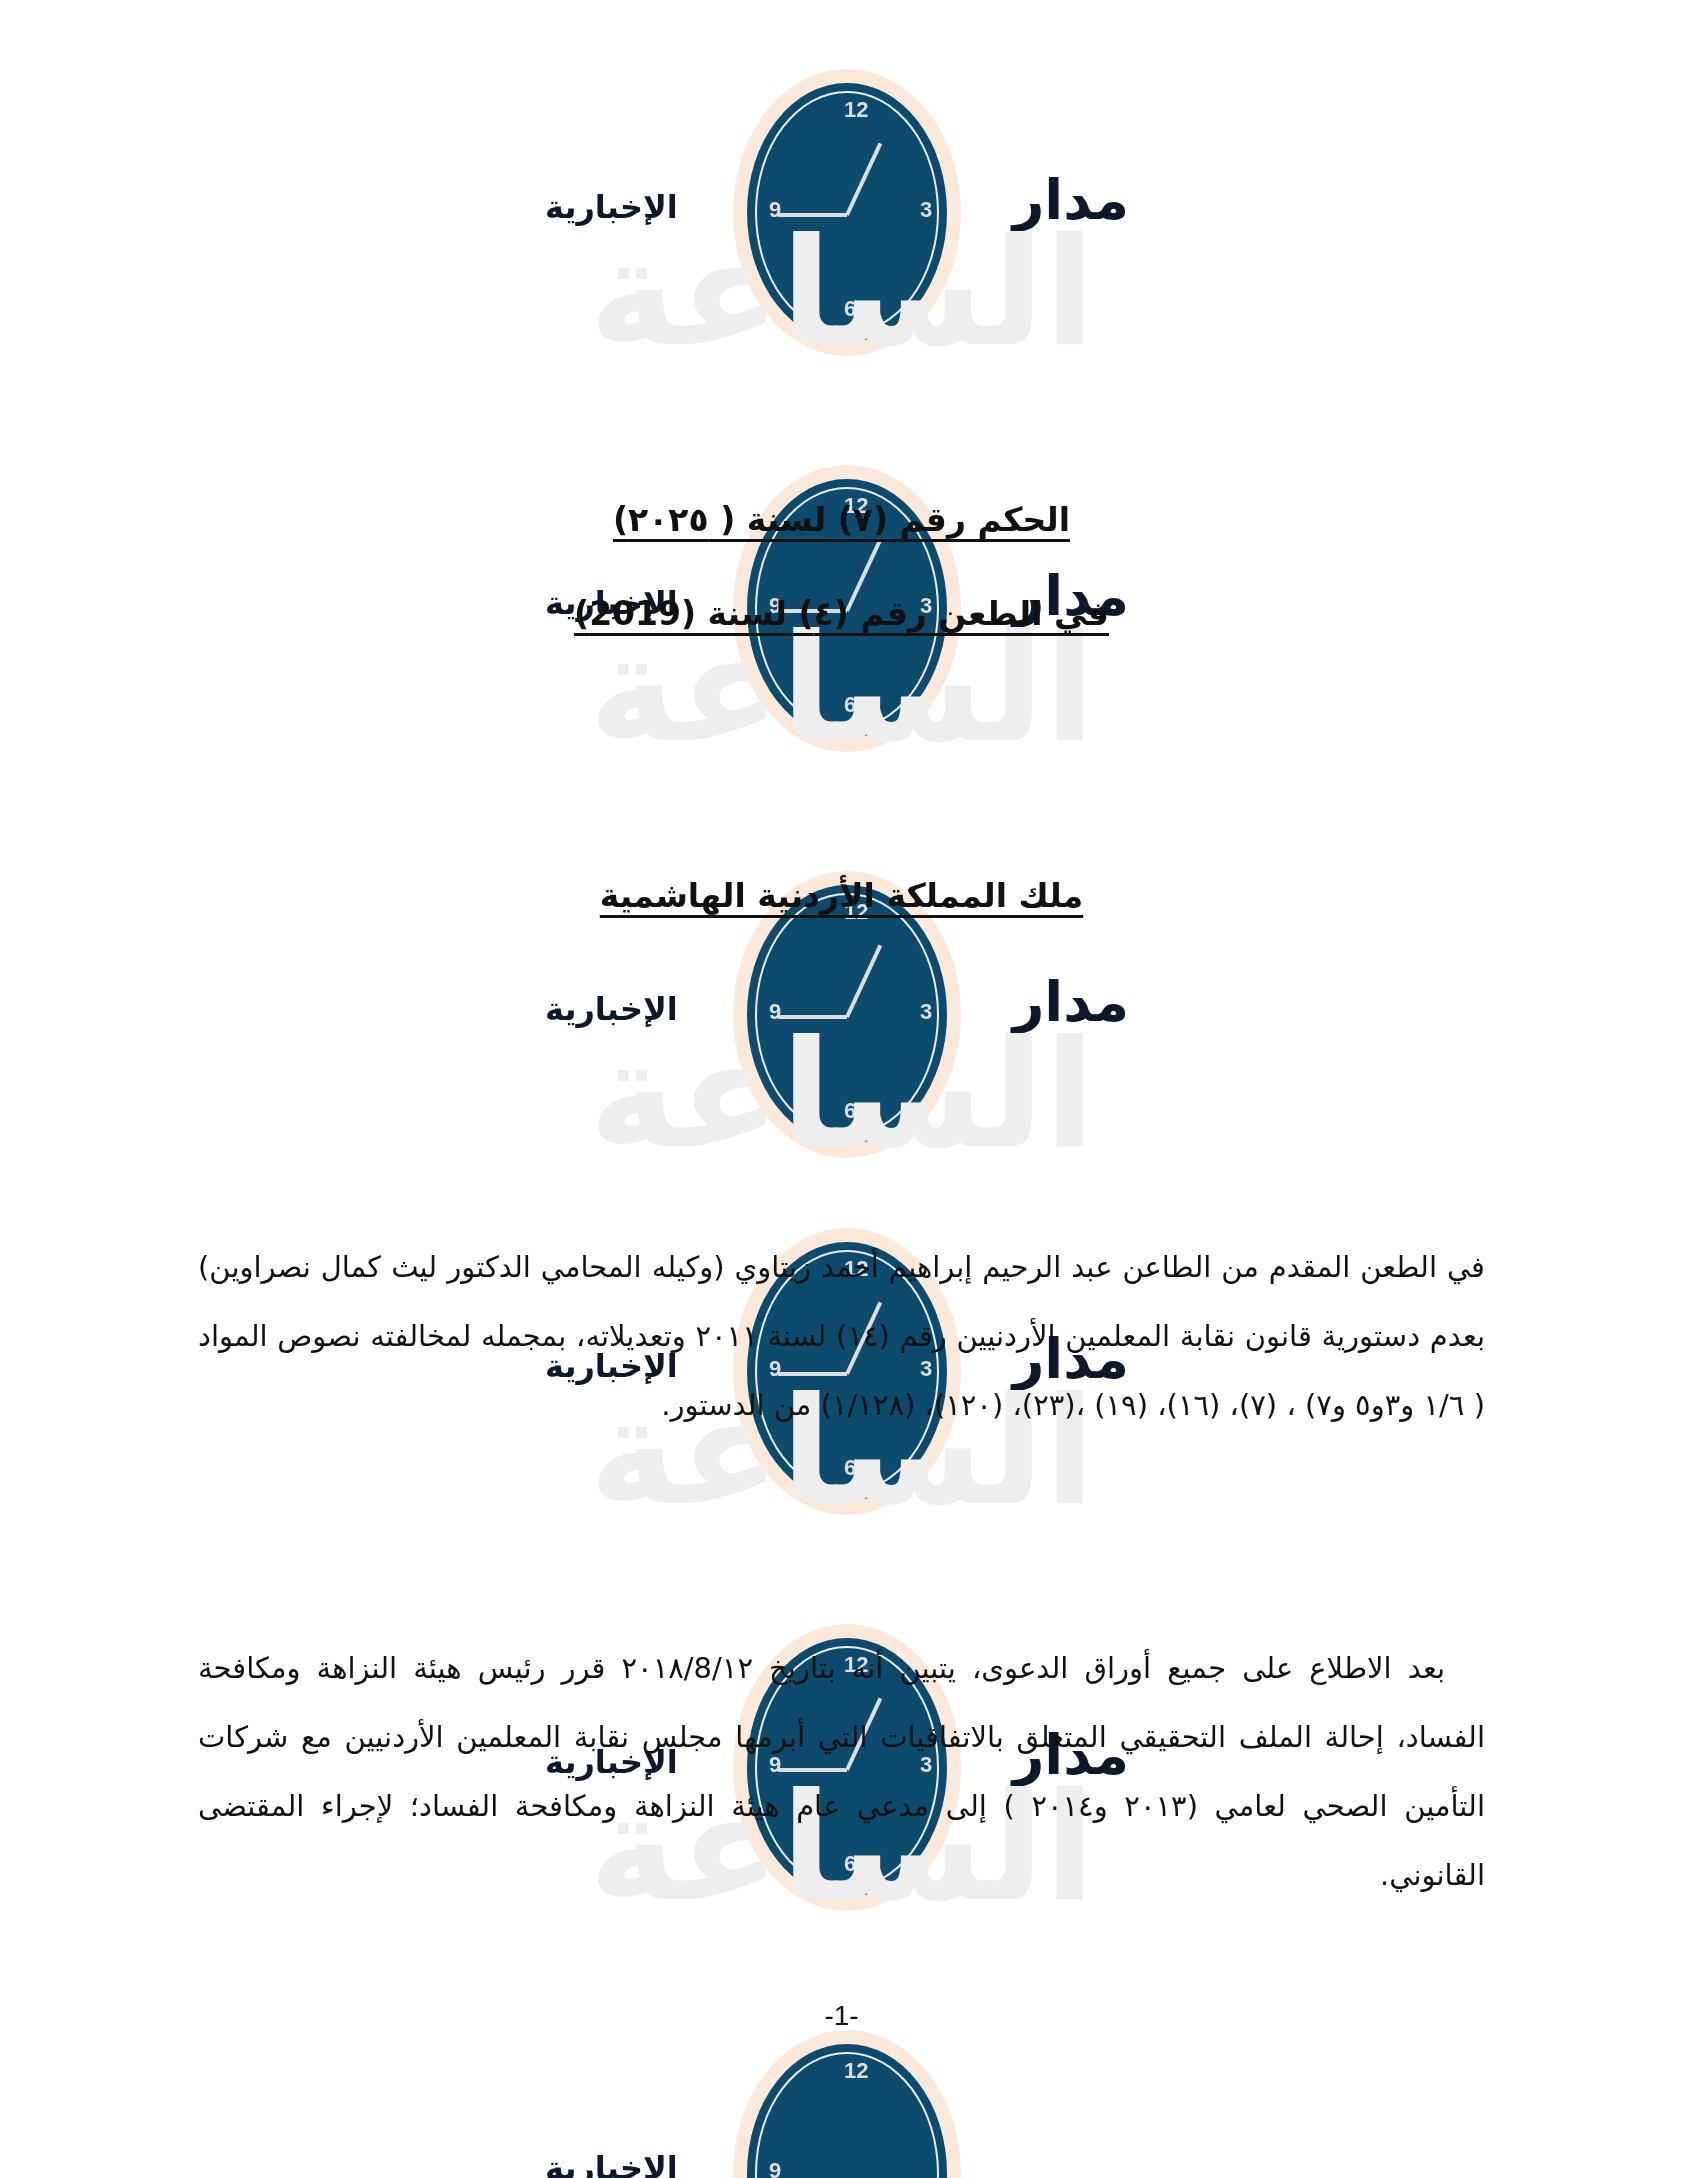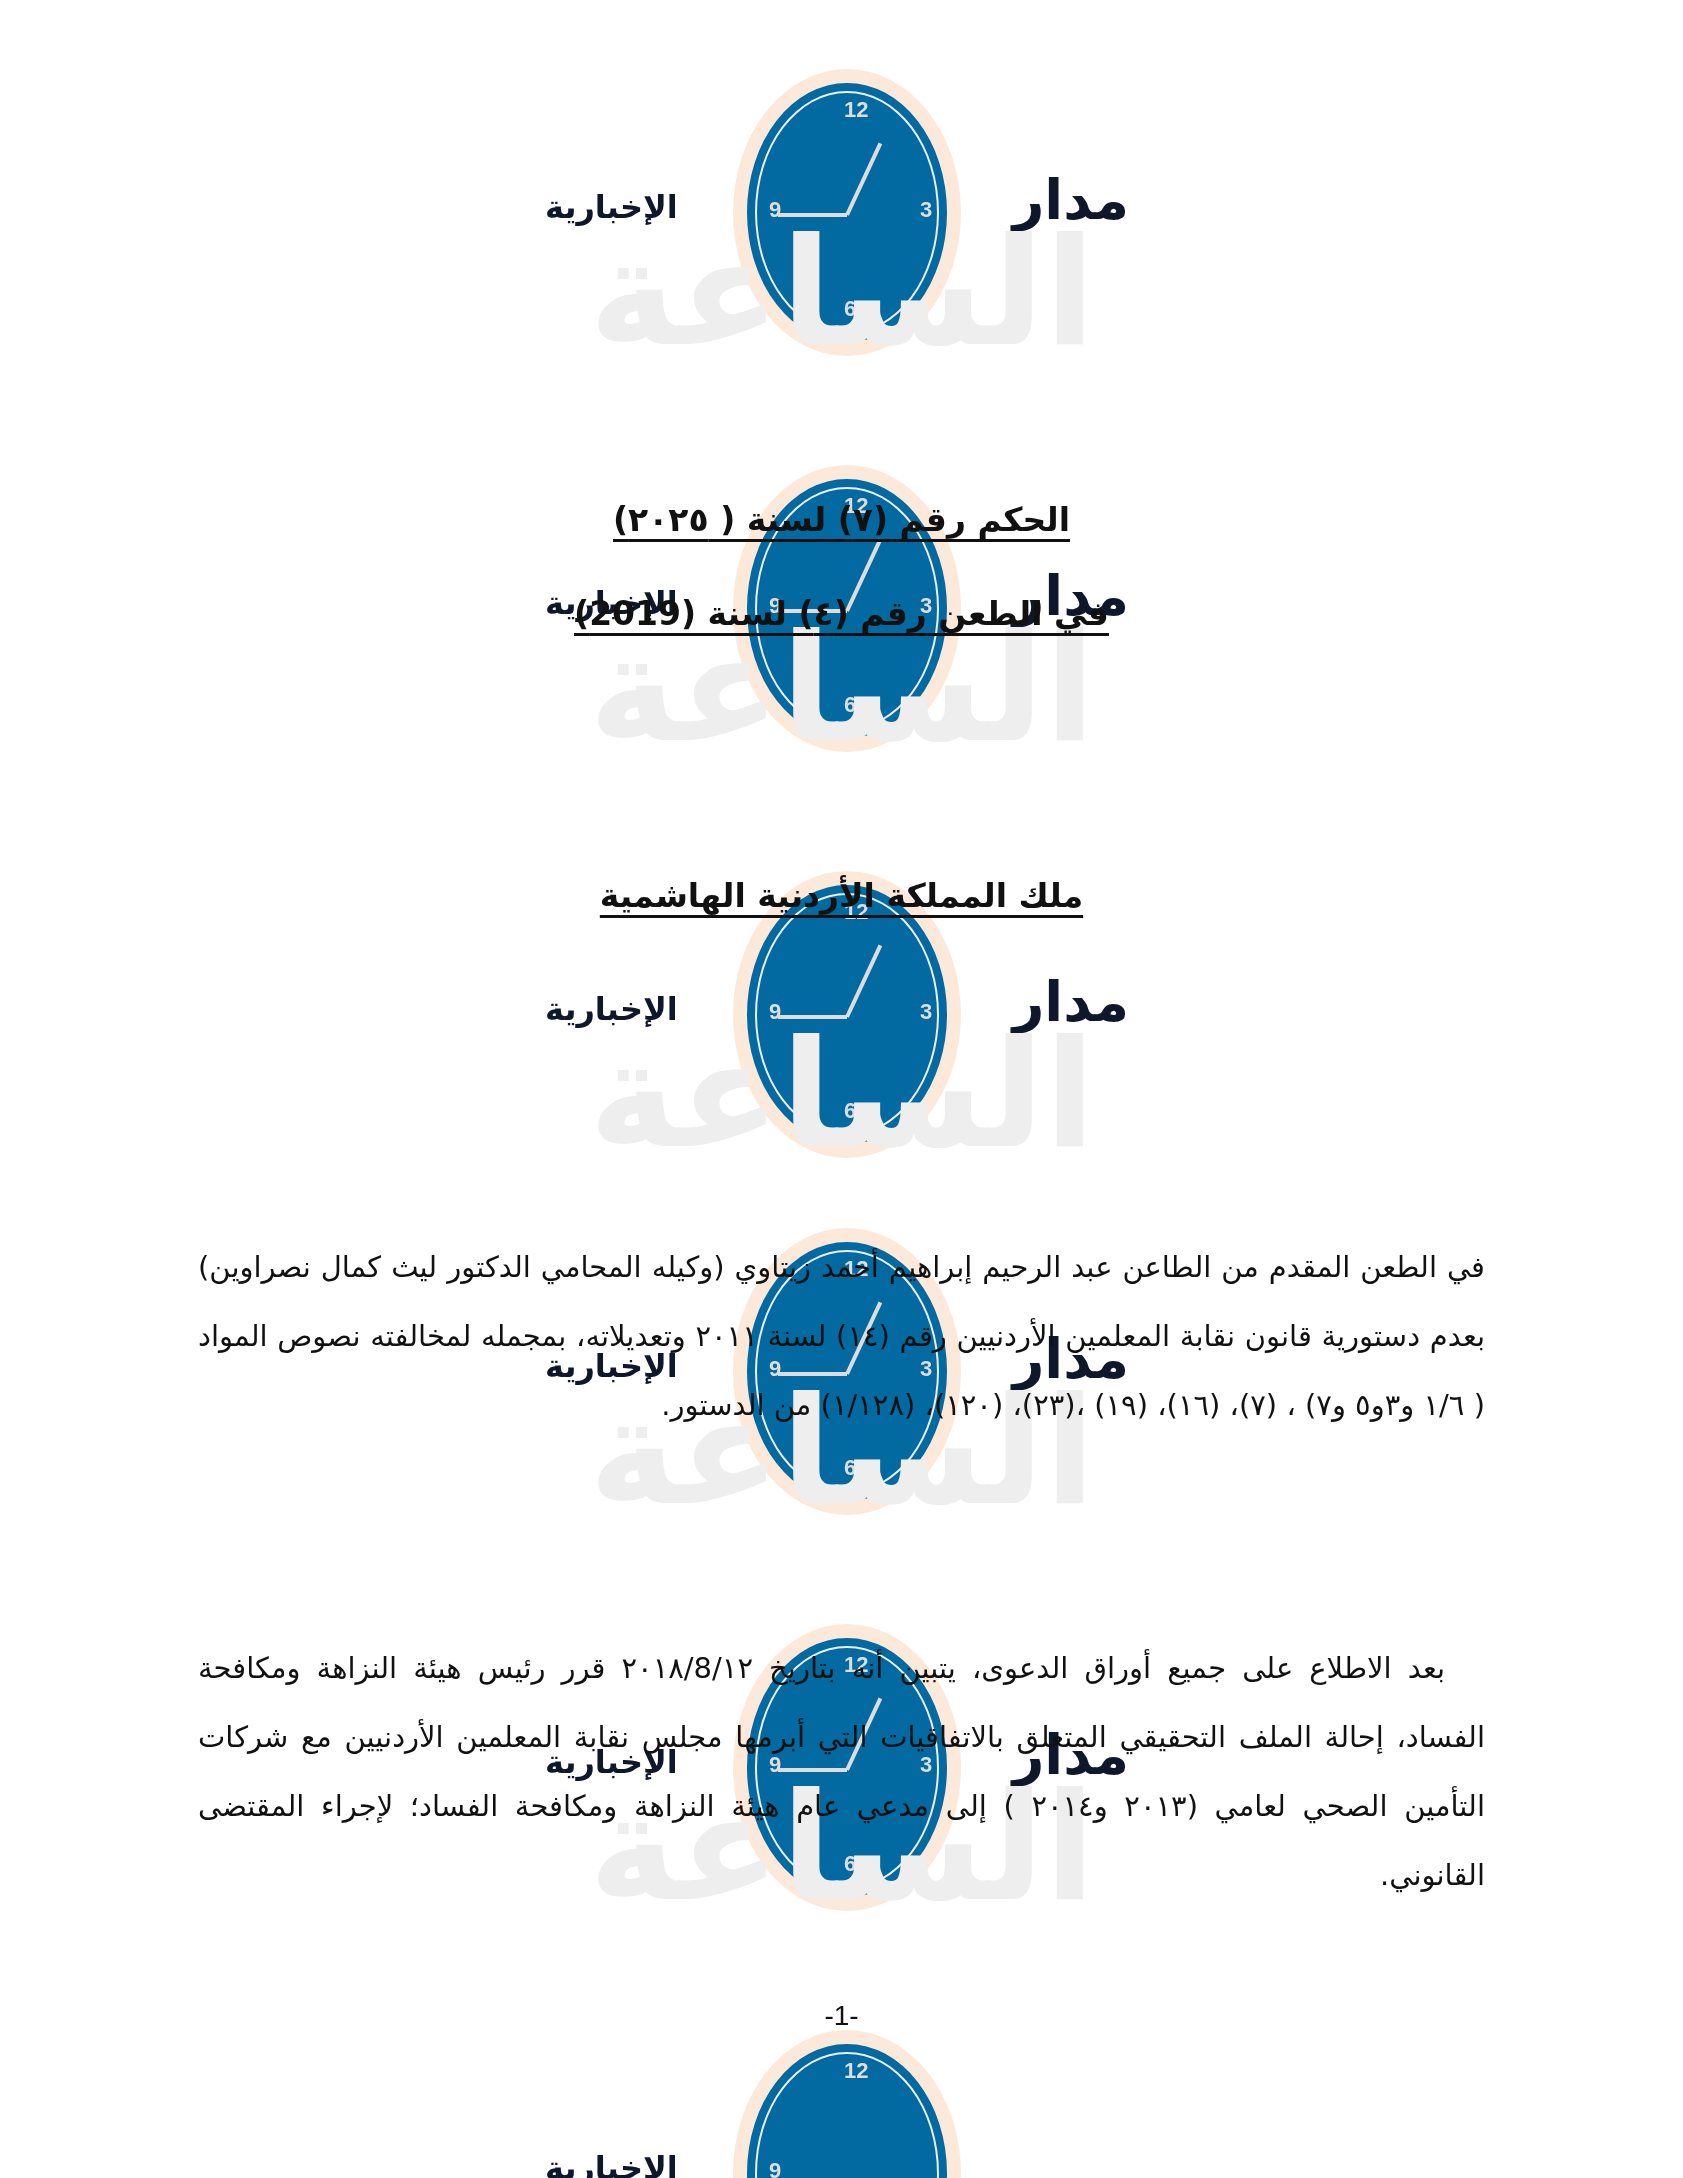--- a/index.html
+++ b/index.html
@@ -1,20 +1,20 @@
 <!DOCTYPE html>
 <html><head>
 <meta charset="utf-8">
 <style>
   html, body { margin: 0; padding: 0; background: #ffffff; }
   body { width: 1683px; height: 2178px; position: relative; overflow: hidden;
          font-family: "DejaVu Sans", sans-serif; color: #111; }
   .watermark { position: absolute; left: 535px; width: 614px; height: 327px; pointer-events: none; }
   .wm-clock { position: absolute; left: 198px; top: 0; width: 228px; height: 287px; border-radius: 50%;
-              border: 14px solid #fde9d9; background: #0369a1; box-sizing: border-box; }
+              border: 14px solid #fde9d9; background: #0c4a6e; box-sizing: border-box; }
   .wm-clock-inner { position: absolute; inset: 8px; border-radius: 50%; border: 2px solid #eeeeee; }
   .wm-num { position: absolute; font-family: "Liberation Sans", sans-serif; font-weight: bold;
             font-size: 22px; color: #dddddd; }
   .wm-hand { position: absolute; left: 50%; top: 50%; height: 4px; background: #dddddd; transform-origin: 0 50%; }
   .wm-text-big { position: absolute; left: 0; top: 149px; width: 614px; text-align: center; direction: rtl;
                  font-family: "DejaVu Sans", sans-serif; font-weight: bold; font-size: 149px; color: #eeeeee;
                  line-height: 1; }
   .wm-text-small { position: absolute; top: 99px; font-family: "DejaVu Sans", sans-serif; font-weight: bold;
                    color: #0f172a; direction: rtl; }
   .page-content { position: absolute; left: 0; top: 0; width: 1683px; height: 2178px; direction: rtl; }

